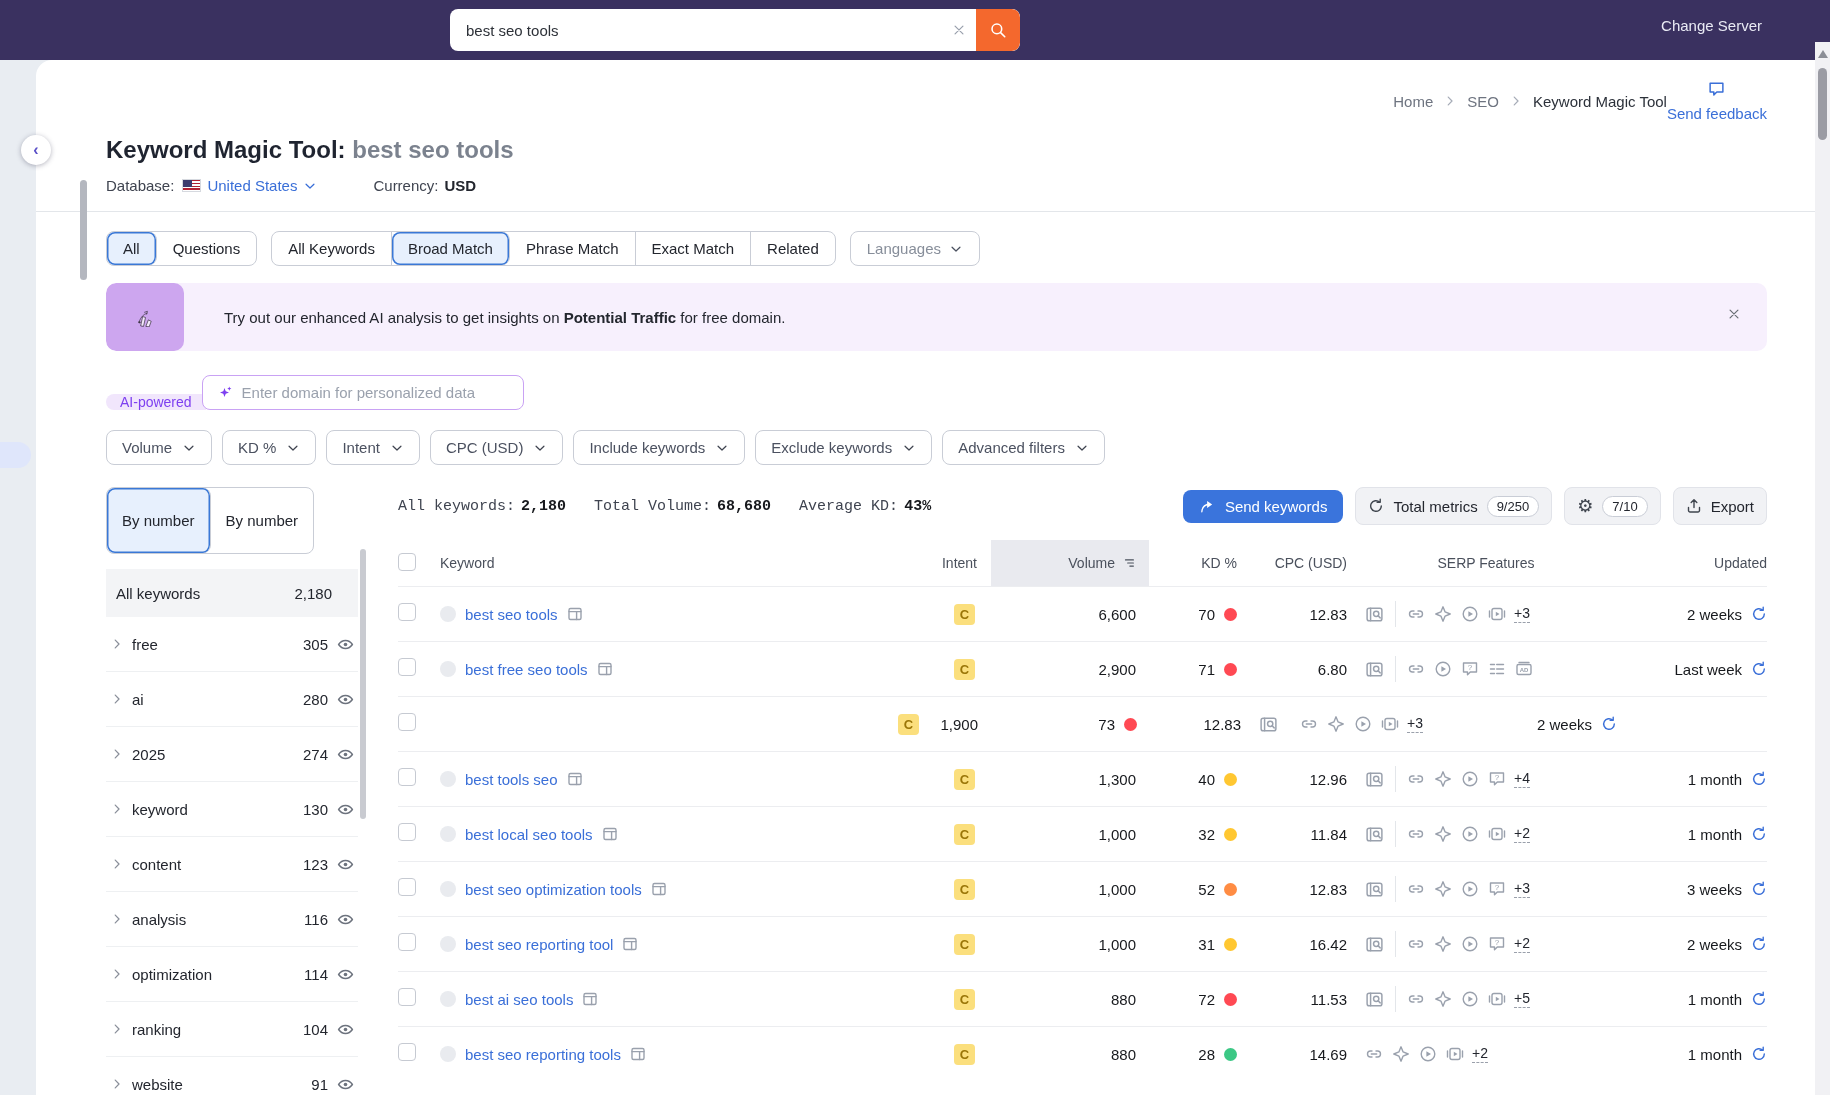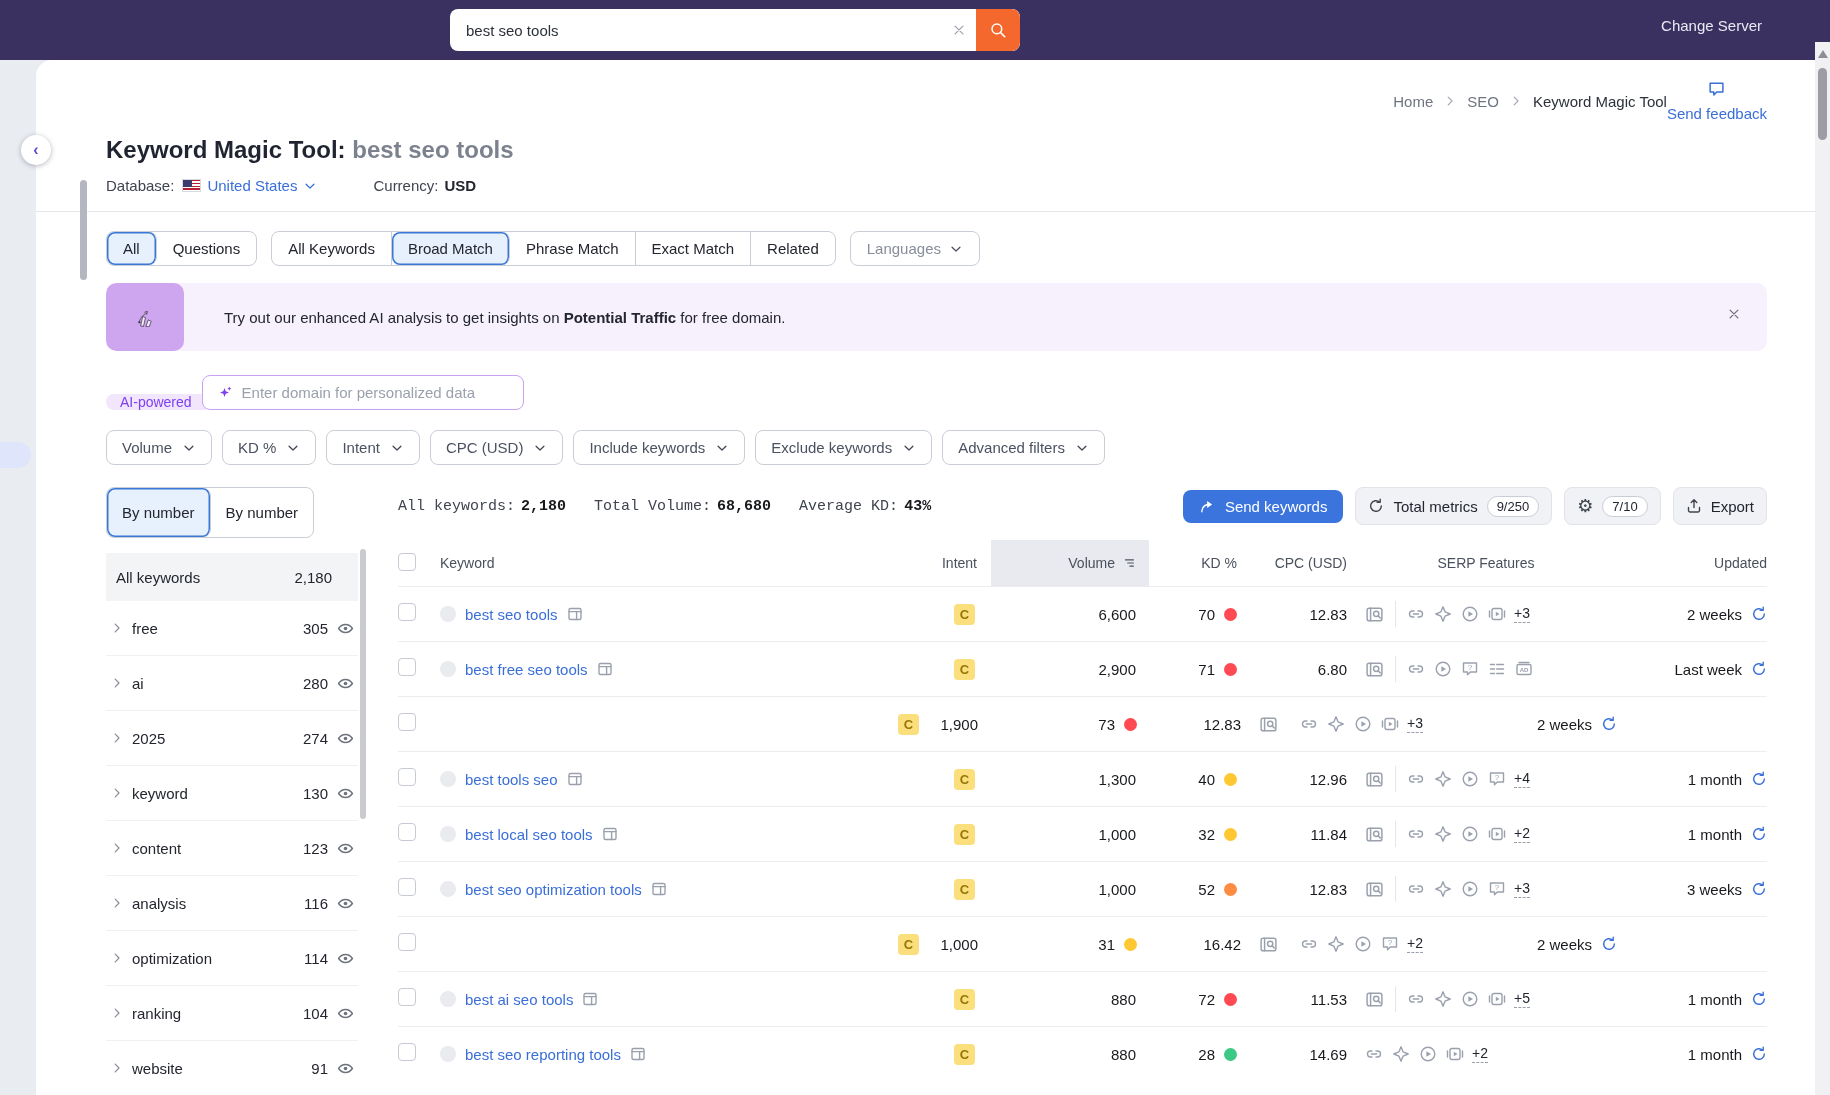--- a/index.html
+++ b/index.html
@@ -72,21 +72,21 @@
 
   
   .filters-row { margin-top:20px; display:flex; gap:10px; }
   .filter-btn { display:inline-flex; align-items:center; gap:10px; border:1px solid #c9cdd6; border-radius:8px; padding:8px 15px; font-size:15px; color:#4b5160; background:#fff; cursor:pointer; white-space:nowrap; }
   .filter-btn .chev { color:#3f4450; display:flex; }
 
   
   .body-cols { margin-top:22px; display:flex; }
   .sidebar { width:252px; flex:0 0 auto; position:relative; }
   .seg { display:inline-flex; border:1px solid #c9cdd6; border-radius:8px; background:#fff; }
-  .seg .seg-item { padding:16px 15px; font-size:15px; color:#23262e; border-right:1px solid #c9cdd6; cursor:pointer; }
+  .seg .seg-item { padding:24px 15px; font-size:15px; color:#23262e; border-right:1px solid #c9cdd6; cursor:pointer; }
   .seg .seg-item:last-child { border-right:none; }
   .seg .seg-item.active { background:#e7f0fd; box-shadow:inset 0 0 0 1.5px #3a78d6; border-radius:8px; }
   .group-all { margin-top:15px; height:48px; background:#f3f4f6; display:flex; align-items:center; justify-content:space-between; padding:0 26px 0 10px; font-size:15px; cursor:pointer; }
   .group-row { height:55px; display:flex; align-items:center; border-bottom:1px solid #eef0f2; padding:0 4px; font-size:15px; cursor:pointer; }
   .group-row .chev { color:#8a8f9a; display:flex; margin-right:8px; }
   .group-row .gname { flex:1; color:#23262e; }
   .group-row .gcount { color:#23262e; }
   .group-row .eye { color:#6d737e; display:flex; margin-left:9px; }
   .panel-scrollbar { position:absolute; right:-8px; top:62px; width:6px; height:270px; background:#c9cbd1; border-radius:3px; }
 
@@ -933,20 +933,30 @@
                     <span style="display: flex; color: rgb(58, 111, 216);">
                       <svg class="i16" viewBox="0 0 16 16" fill="none" stroke="currentColor" stroke-width="1.4" stroke-linecap="round" stroke-linejoin="round">
                         <path d="M13.3 8A5.3 5.3 0 1111.6 4.1"></path>
                         <path d="M12.2 1.2v3.1H9.1"></path>
                       </svg>
                     </span>
                   </div>
                 </div>
                 <div class="trow">
                   <div><span class="checkbox" style="display: inline-block;"></span></div>
+                  <div class="kcell">
+                    <span class="kdot"></span>
+                    <a class="klink">best seo reporting tool</a>
+                    <span class="kcard">
+                      <svg class="i16" viewBox="0 0 16 16" fill="none" stroke="currentColor" stroke-width="1.4" stroke-linecap="round" stroke-linejoin="round">
+                        <rect x="2" y="2.5" width="12" height="11" rx="1.5"></rect>
+                        <path d="M2 5.6h12M9.6 5.6v7.9"></path>
+                      </svg>
+                    </span>
+                  </div>
                   <div class="intent-cell">
                     <span class="intent-badge" style="background: rgb(251, 223, 125); color: rgb(154, 117, 7);">C</span>
                   </div>
                   <div class="num">1,000</div>
                   <div class="kd-cell">
                     <span>31</span>
                     <span class="kd-dot" style="background: rgb(255, 199, 49);"></span>
                   </div>
                   <div class="cpc">16.42</div>
                   <div class="serp-cell">

